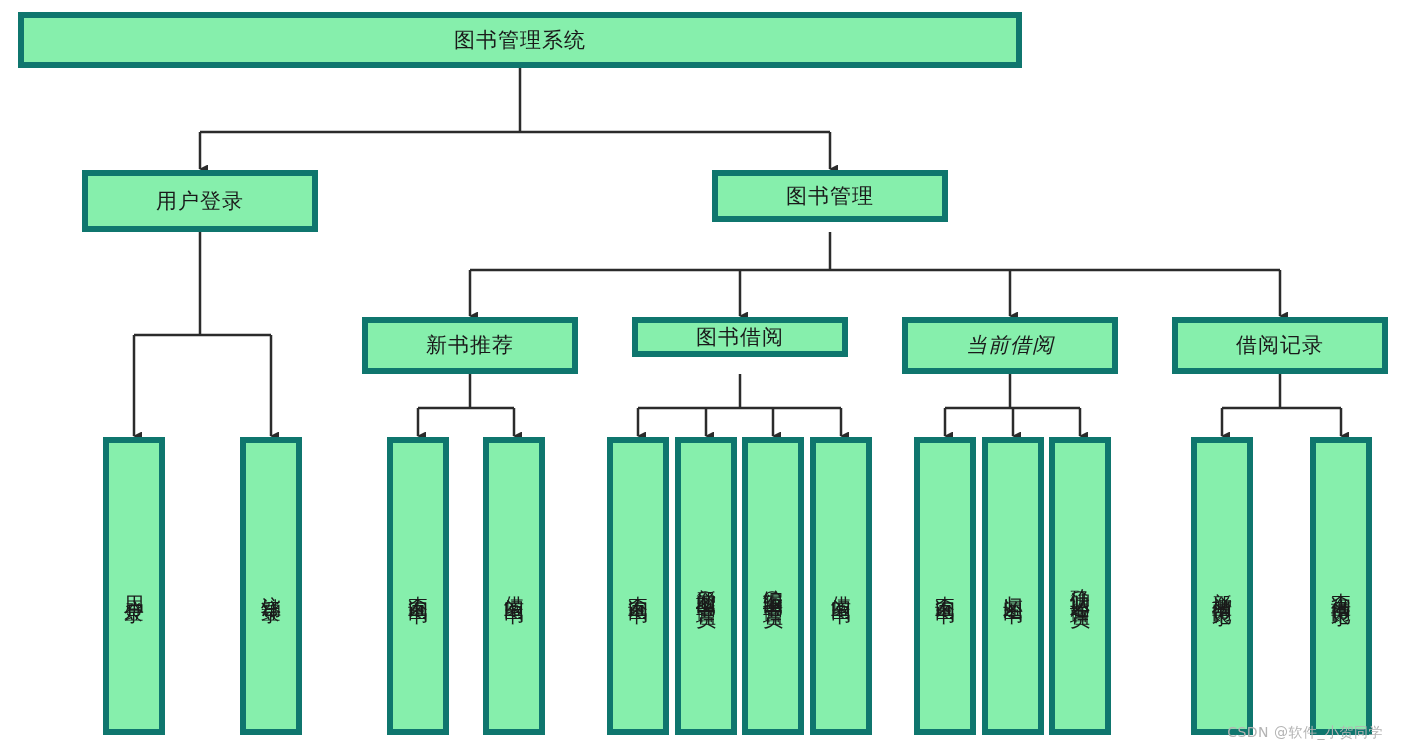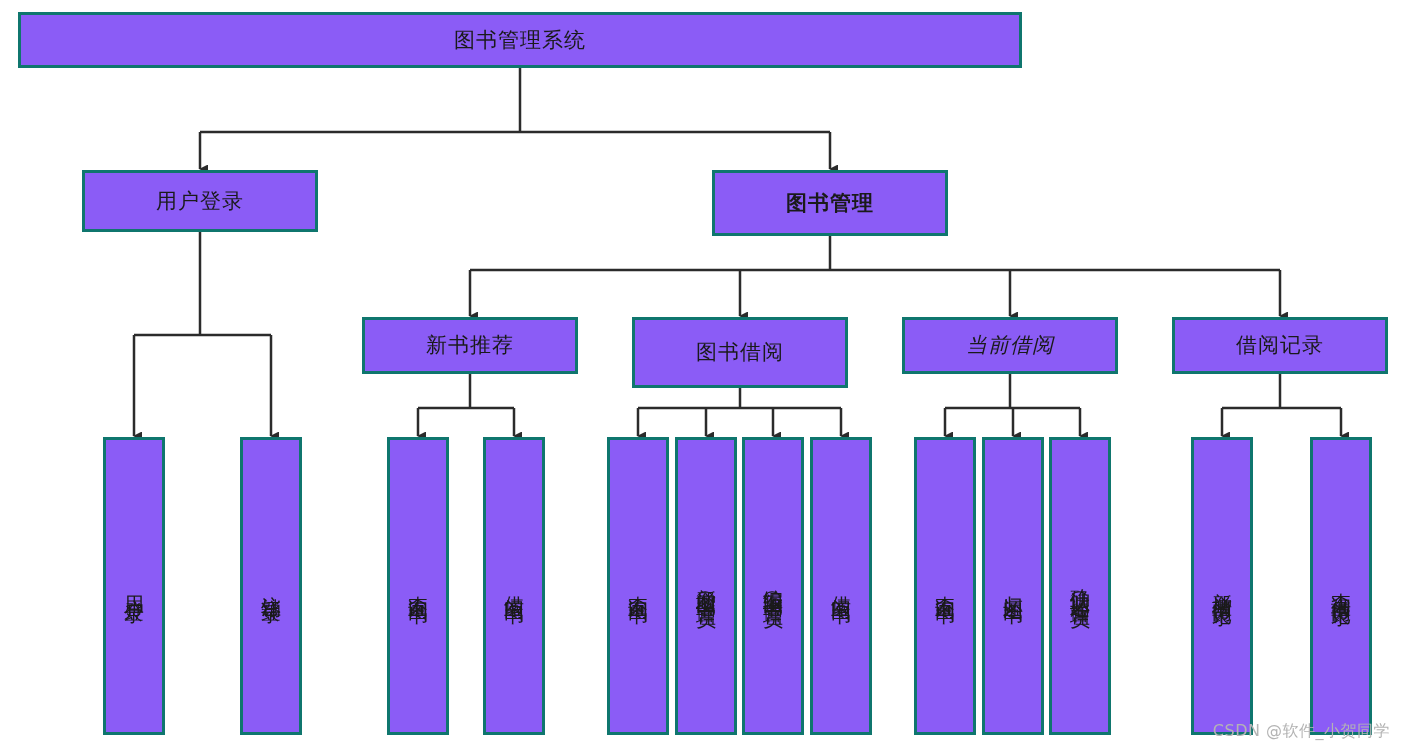--- a/index.html
+++ b/index.html
@@ -17,22 +17,22 @@
   #diagram-root {
     position: absolute;
     left: 0;
     top: 0;
     width: 1405px;
     height: 747px;
   }
   .node-box {
     position: absolute;
     box-sizing: border-box;
-    background: #8b5cf6;
-    border: 3px solid #0f766e;
+    background: #86efac;
+    border: 6px solid #0f766e;
     display: flex;
     align-items: center;
     justify-content: center;
     overflow: hidden;
   }
   .node-label-h {
     font-size: 21px;
     color: #1a1a1a;
     line-height: 1.15;
     white-space: nowrap;
@@ -50,23 +50,23 @@
   svg.connectors {
     position: absolute;
     left: 0;
     top: 0;
     width: 1405px;
     height: 747px;
     pointer-events: none;
   }
   .watermark {
     position: absolute;
-    right: 15px;
+    right: 22px;
     bottom: 5px;
-    font-size: 16px;
+    font-size: 14px;
     color: #b4b4b4;
     white-space: nowrap;
     letter-spacing: 0.5px;
   }
 </style>
 </head>
 <body>
 
 <div id="diagram-root">
   <svg class="connectors" viewBox="0 0 1405 747" xmlns="http://www.w3.org/2000/svg">
@@ -111,27 +111,27 @@
         <line x1="1341" y1="408" x2="1341" y2="436" stroke="#2b2b2b" stroke-width="2.5" marker-end="url(#arrowhead)"></line>
       </g>
   </svg>
   <div id="node-layer">
       <div class="node-box" style="left: 18px; top: 12px; width: 1004px; height: 56px;">
         <span class="node-label-h">图书管理系统</span>
       </div>
       <div class="node-box" style="left: 82px; top: 170px; width: 236px; height: 62px;">
         <span class="node-label-h">用户登录</span>
       </div>
-      <div class="node-box" style="left: 712px; top: 170px; width: 236px; height: 66px; font-weight: bold;">
+      <div class="node-box" style="left: 712px; top: 170px; width: 236px; height: 52px;">
         <span class="node-label-h">图书管理</span>
       </div>
       <div class="node-box" style="left: 362px; top: 317px; width: 216px; height: 57px; text-align: right;">
         <span class="node-label-h">新书推荐</span>
       </div>
-      <div class="node-box" style="left: 632px; top: 317px; width: 216px; height: 71px;">
+      <div class="node-box" style="left: 632px; top: 317px; width: 216px; height: 40px;">
         <span class="node-label-h">图书借阅</span>
       </div>
       <div class="node-box" style="left: 902px; top: 317px; width: 216px; height: 57px; font-style: italic;">
         <span class="node-label-h">当前借阅</span>
       </div>
       <div class="node-box" style="left: 1172px; top: 317px; width: 216px; height: 57px;">
         <span class="node-label-h">借阅记录</span>
       </div>
       <div class="node-box" style="left: 103px; top: 437px; width: 62px; height: 298px;">
         <span class="node-label-v">用户登录</span>

